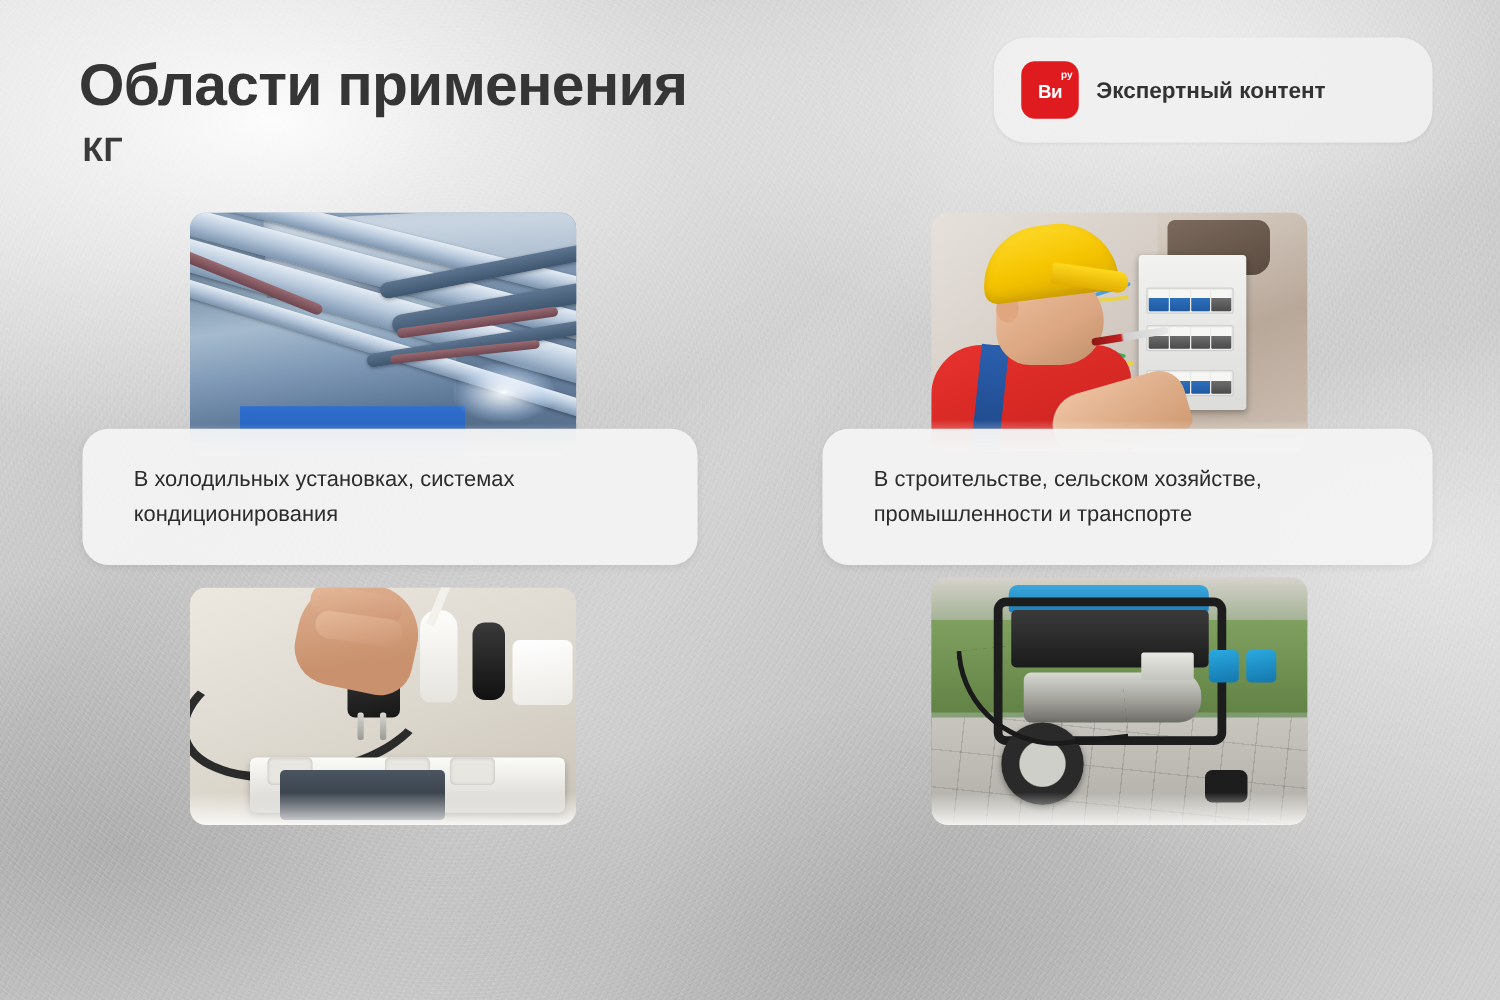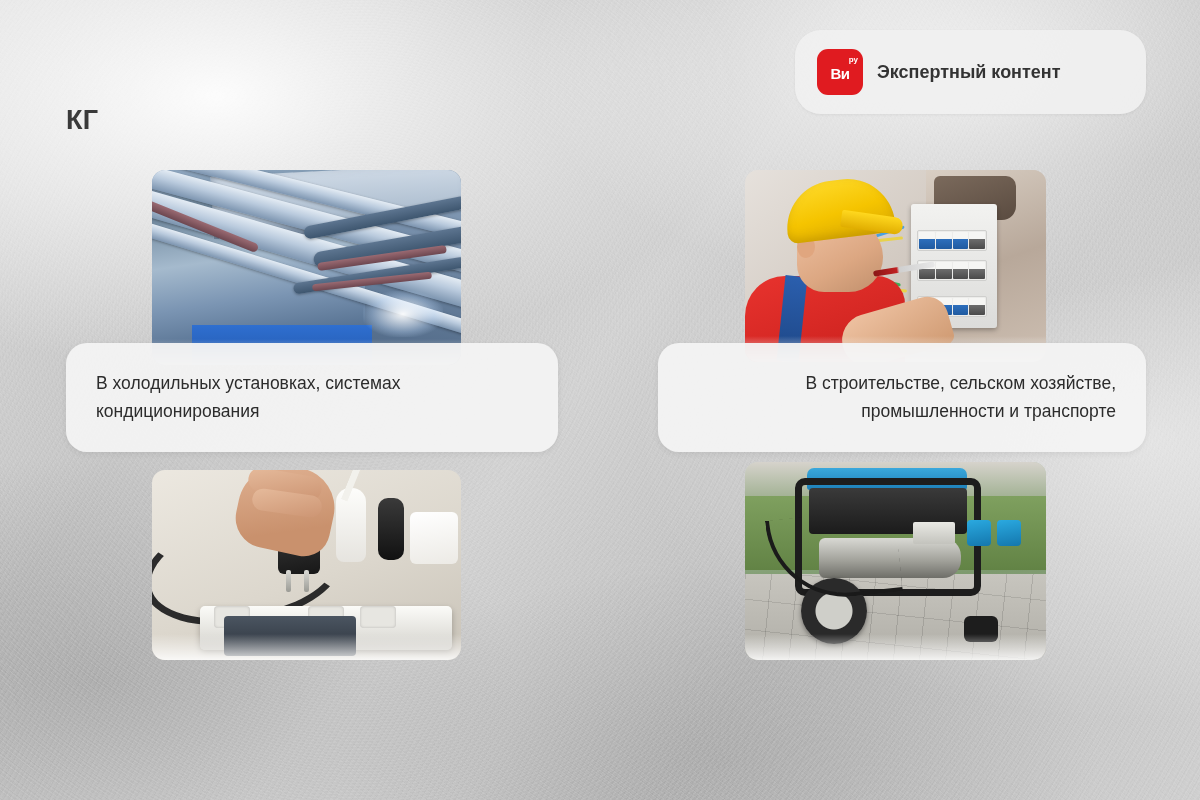--- a/index.html
+++ b/index.html
@@ -330,35 +330,36 @@
   .photo .haze {
     position:absolute; left:0; right:0; bottom:0; height:26px;
     background:linear-gradient(180deg, rgba(255,255,255,0) 0%, rgba(255,255,255,.85) 100%);
   }
 
   
   .card {
     position:absolute; z-index:4;
     background:rgba(243,243,243,.95);
     border-radius:21px;
-    padding:26px 30px;
+    padding:26px 41px;
     box-shadow:0 2px 6px rgba(0,0,0,.07);
     color:#2c2c2c; font-size:17.5px; line-height:1.62;
   }
   #card-1 { left:66px;  top:343px; width:492px; }
-  #card-2 { left:658px; top:343px; width:488px;text-align:right; }
+  #card-2 { left:658px; top:343px; width:488px; }
   #card-3 { left:66px;  top:641px; width:492px; }
   #card-4 { left:658px; top:641px; width:488px; }
   .card p { margin:0; }
 </style>
 </head>
 <body>
 
 <div id="slide">
 
+  <div class="title">Области применения</div>
   <div class="subtitle">КГ</div>
 
   <div class="brand">
     <div class="brand-mark">
       <span class="bi">Ви</span>
       <span class="ru">ру</span>
     </div>
     <div class="brand-text">
       <span>Экспертный контент</span>
     </div>

